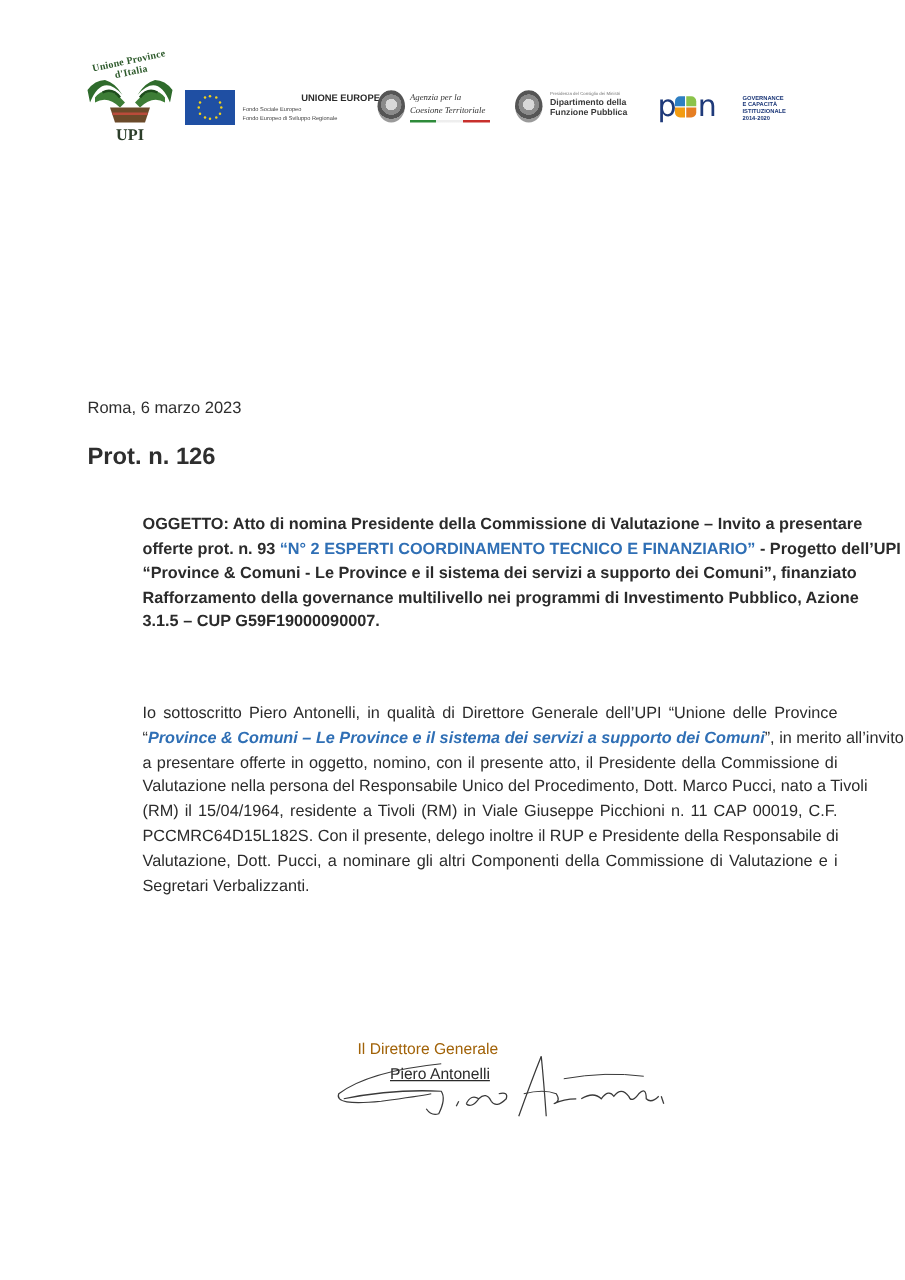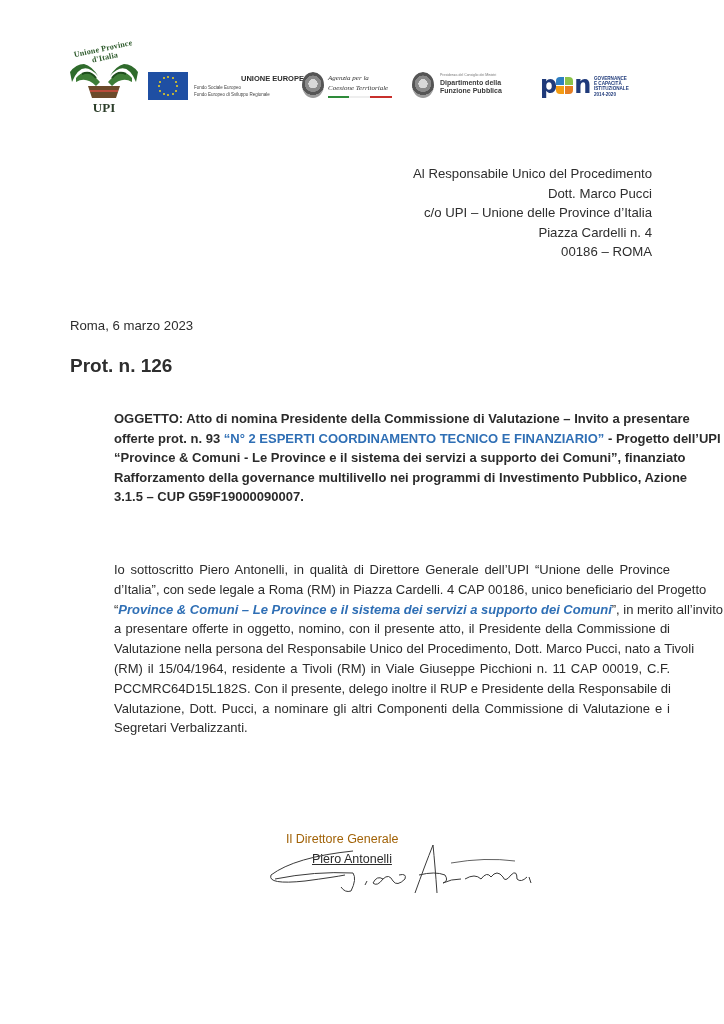--- a/index.html
+++ b/index.html
@@ -26,21 +26,21 @@
 
     .act { left: 240px; top: 28px; width: 100px; height: 34px; }
     .act-text { position: absolute; left: 26px; top: 3px; font-family: "Liberation Serif", serif; font-style: italic; font-size: 7px; color: #333; line-height: 10px; white-space: nowrap; }
     .act-flagline { position: absolute; left: 26px; top: 26px; width: 64px; height: 2px; background: linear-gradient(90deg, #2e8b3a 0 33%, #eee 33% 66%, #c8302c 66%); }
 
     .dfp { left: 350px; top: 28px; width: 110px; height: 34px; }
     .dfp-small { position: absolute; left: 28px; top: 3px; font-size: 3.5px; color: #777; white-space: nowrap; }
     .dfp-title { position: absolute; left: 28px; top: 9px; font-size: 7px; font-weight: bold; color: #3a3a3a; line-height: 8px; white-space: nowrap; }
 
     .pon { left: 464px; top: 28px; width: 140px; height: 34px; }
-    .pon-word { position: absolute; left: 0; top: 2px; font-family: "DejaVu Sans", sans-serif; font-weight: bold; font-size: 24px; color: #1f3a7a; letter-spacing: -1px; line-height: 26px; margin-left: 14px; }
+    .pon-word { position: absolute; left: 0; top: 2px; font-family: "DejaVu Sans", sans-serif; font-weight: normal; font-size: 24px; color: #1f3a7a; letter-spacing: -1px; line-height: 26px; }
     .pon-o { display: inline-block; width: 18px; height: 18px; vertical-align: -1px; position: relative; }
     .pon-o span { position: absolute; width: 8px; height: 8px; }
     .pon-side { position: absolute; left: 68px; top: 6px; font-size: 4.6px; font-weight: bold; color: #1f3a7a; line-height: 5.2px; white-space: nowrap; }
 
     
     .recipient { position: absolute; right: 72px; top: 164px; text-align: right; font-size: 13.2px; line-height: 19.6px; color: #2e2e2e; }
     .recipient div { white-space: nowrap; }
 
     
     .date { position: absolute; left: 70px; top: 318px; font-size: 13.2px; color: #2e2e2e; text-align: center; }
@@ -132,42 +132,34 @@
       </div>
       <div class="pon-side">
         <div>GOVERNANCE</div>
         <div>E CAPACITÀ</div>
         <div>ISTITUZIONALE</div>
         <div>2014-2020</div>
       </div>
     </div>
   </div>
 
-  <div class="recipient">
-    <div>Al Responsabile Unico del Procedimento</div>
-    <div>Dott. Marco Pucci</div>
-    <div>c/o UPI – Unione delle Province d’Italia</div>
-    <div>Piazza Cardelli n. 4</div>
-    <div>00186 – ROMA</div>
-  </div>
 
   <div class="date">Roma, 6 marzo 2023</div>
   <div class="prot">Prot. n. 126</div>
 
   <div class="oggetto">
     <span class="line">OGGETTO: Atto di nomina Presidente della Commissione di Valutazione – Invito a presentare</span>
     <span class="line"><span>offerte prot. n. 93 </span><span class="blue">“N° 2 ESPERTI COORDINAMENTO TECNICO E FINANZIARIO”</span><span> - Progetto dell’UPI</span></span>
     <span class="line">“Province &amp; Comuni - Le Province e il sistema dei servizi a supporto dei Comuni”, finanziato</span>
     <span class="line">Rafforzamento della governance multilivello nei programmi di Investimento Pubblico, Azione</span>
     <span class="line last">3.1.5 – CUP G59F19000090007.</span>
   </div>
 
   <div class="body">
     <span class="line">Io sottoscritto Piero Antonelli, in qualità di Direttore Generale dell’UPI “Unione delle Province</span>
-    <span class="line">d’Italia”, con sede legale a Roma (RM) in Piazza Cardelli. 4 CAP 00186, unico beneficiario del Progetto</span>
     <span class="line"><span>“</span><span class="blue-it">Province &amp; Comuni – Le Province e il sistema dei servizi a supporto dei Comuni</span><span>”, in merito all’invito</span></span>
     <span class="line">a presentare offerte in oggetto, nomino, con il presente atto, il Presidente della Commissione di</span>
     <span class="line">Valutazione nella persona del Responsabile Unico del Procedimento, Dott. Marco Pucci, nato a Tivoli</span>
     <span class="line">(RM) il 15/04/1964, residente a Tivoli (RM) in Viale Giuseppe Picchioni n. 11 CAP 00019, C.F.</span>
     <span class="line">PCCMRC64D15L182S. Con il presente, delego inoltre il RUP e Presidente della Responsabile di</span>
     <span class="line">Valutazione, Dott. Pucci, a nominare gli altri Componenti della Commissione di Valutazione e i</span>
     <span class="line last">Segretari Verbalizzanti.</span>
   </div>
 
   <div class="sig-title">Il Direttore Generale</div>

